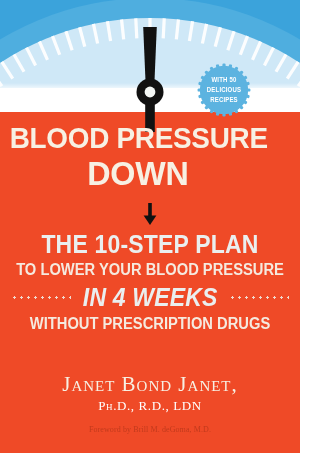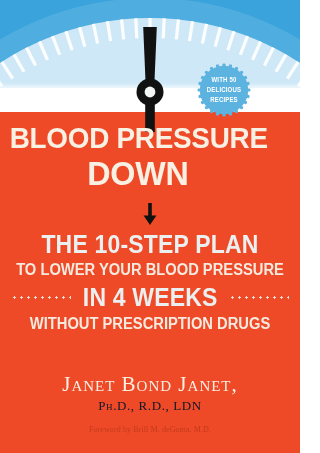--- a/index.html
+++ b/index.html
@@ -155,20 +155,21 @@
     white-space: nowrap;
     margin-top: 1px;
   }
   #weeks-row {
     display: flex;
     align-items: center;
     justify-content: center;
     gap: 6px;
     margin-top: 3px;
     padding: 0 4px;
+    font-style: italic;
   }
   .dotline {
     flex: 1 1 auto;
     height: 3px;
     max-width: 60px;
     background-image: radial-gradient(circle, #F0D9CF 1.1px, rgba(0,0,0,0) 1.3px);
     background-size: 7px 3px;
     background-repeat: repeat-x;
     background-position: left center;
   }
@@ -205,21 +206,21 @@
   .author-name {
     color: #F7F0E3;
     font-family: "Liberation Serif", serif;
     font-size: 21px;
     line-height: 24px;
     letter-spacing: 1px;
     font-variant: small-caps;
     white-space: nowrap;
   }
   .author-creds {
-    color: #0f172a;
+    color: #ffffff;
     font-family: "Liberation Serif", serif;
     font-size: 13px;
     line-height: 17px;
     letter-spacing: 0.6px;
     font-variant: small-caps;
     white-space: nowrap;
     margin-top: 1px;
   }
   #foreword {
     position: absolute;

